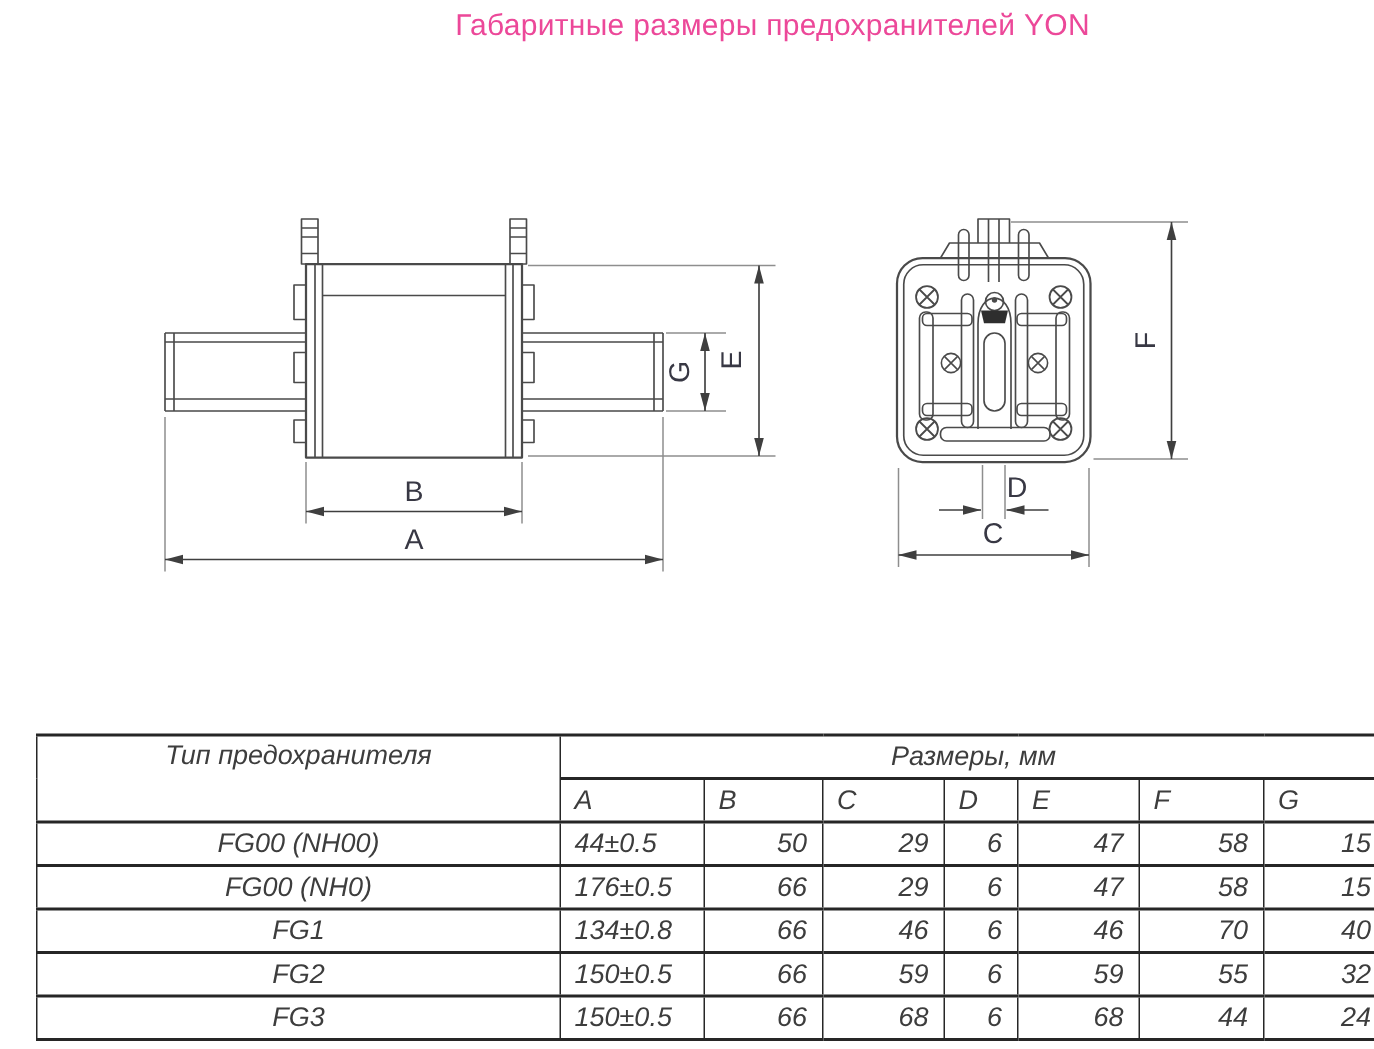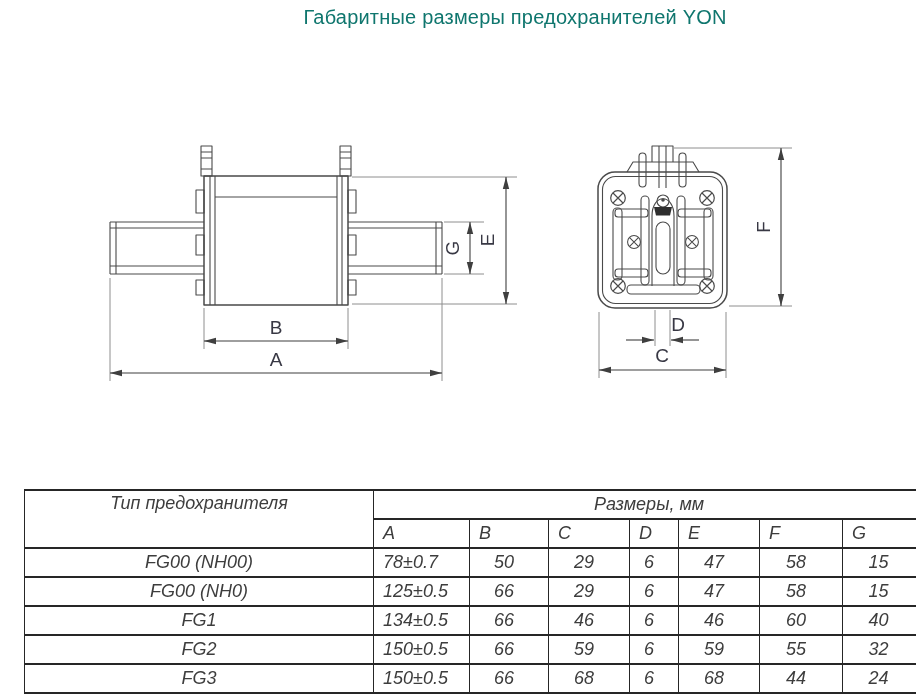--- a/index.html
+++ b/index.html
@@ -1,37 +1,37 @@
 <!DOCTYPE html>
 <html><head>
 <meta charset="utf-8">
 <style>
   html,body{margin:0;padding:0;background:#ffffff;}
   .page{position:relative;width:916px;height:699px;background:#ffffff;overflow:hidden;
         font-family:"Liberation Sans",sans-serif;}
   .title{position:absolute;top:4px;left:0;width:916px;box-sizing:border-box;padding-left:114px;
-         text-align:center;font-size:20px;line-height:26px;font-weight:500;color:#0f766e;
+         text-align:center;font-size:20px;line-height:26px;font-weight:500;color:#ec4899;
          letter-spacing:.2px;}
   svg.drawings{position:absolute;left:0;top:0;}
 
   
   .ol{fill:none;stroke:#4a4a4a;stroke-width:1.5;stroke-linejoin:round;}
   .dl{fill:none;stroke:#4a4a4a;stroke-width:1.1;stroke-linejoin:round;}
   .ext{fill:none;stroke:#8e8e8e;stroke-width:1;}
   .dim{fill:none;stroke:#3f3f3f;stroke-width:1.1;}
   .lbl{fill:#383844;font-family:"Liberation Sans",sans-serif;font-size:19px;}
 
   
   table.dims{position:absolute;left:24px;top:489px;width:900px;border-collapse:collapse;
              table-layout:fixed;font-size:18px;color:#3d3d3d;font-style:italic;}
   table.dims td{border:1px solid #262626;border-top:2px solid #262626;border-bottom:2px solid #262626;
                 height:27px;padding:0;white-space:nowrap;overflow:hidden;font-weight:400;}
   td.c{text-align:center;}
   td.l{text-align:left;padding-left:9px!important;}
-  td.r{text-align:center;padding-right:10px!important;}
+  td.r{text-align:right;padding-right:10px!important;}
   td.vt{vertical-align:top;padding-top:2px!important;}
 </style>
 </head>
 <body>
 
 <div class="page">
 
   <div class="title">Габаритные размеры предохранителей YON</div>
 
   <svg class="drawings" width="916" height="485" viewBox="0 0 916 485">
@@ -167,46 +167,46 @@
         <td class="l">A</td>
         <td class="l">B</td>
         <td class="l">C</td>
         <td class="l">D</td>
         <td class="l">E</td>
         <td class="l">F</td>
         <td class="l">G</td>
       </tr>
       <tr>
         <td class="c">FG00 (NH00)</td>
-        <td class="l">78±0.7</td>
+        <td class="l">44±0.5</td>
         <td class="r">50</td>
         <td class="r">29</td>
         <td class="r">6</td>
         <td class="r">47</td>
         <td class="r">58</td>
         <td class="r">15</td>
       </tr>
       <tr>
         <td class="c">FG00 (NH0)</td>
-        <td class="l">125±0.5</td>
+        <td class="l">176±0.5</td>
         <td class="r">66</td>
         <td class="r">29</td>
         <td class="r">6</td>
         <td class="r">47</td>
         <td class="r">58</td>
         <td class="r">15</td>
       </tr>
       <tr>
         <td class="c">FG1</td>
-        <td class="l">134±0.5</td>
+        <td class="l">134±0.8</td>
         <td class="r">66</td>
         <td class="r">46</td>
         <td class="r">6</td>
         <td class="r">46</td>
-        <td class="r">60</td>
+        <td class="r">70</td>
         <td class="r">40</td>
       </tr>
       <tr>
         <td class="c">FG2</td>
         <td class="l">150±0.5</td>
         <td class="r">66</td>
         <td class="r">59</td>
         <td class="r">6</td>
         <td class="r">59</td>
         <td class="r">55</td>

